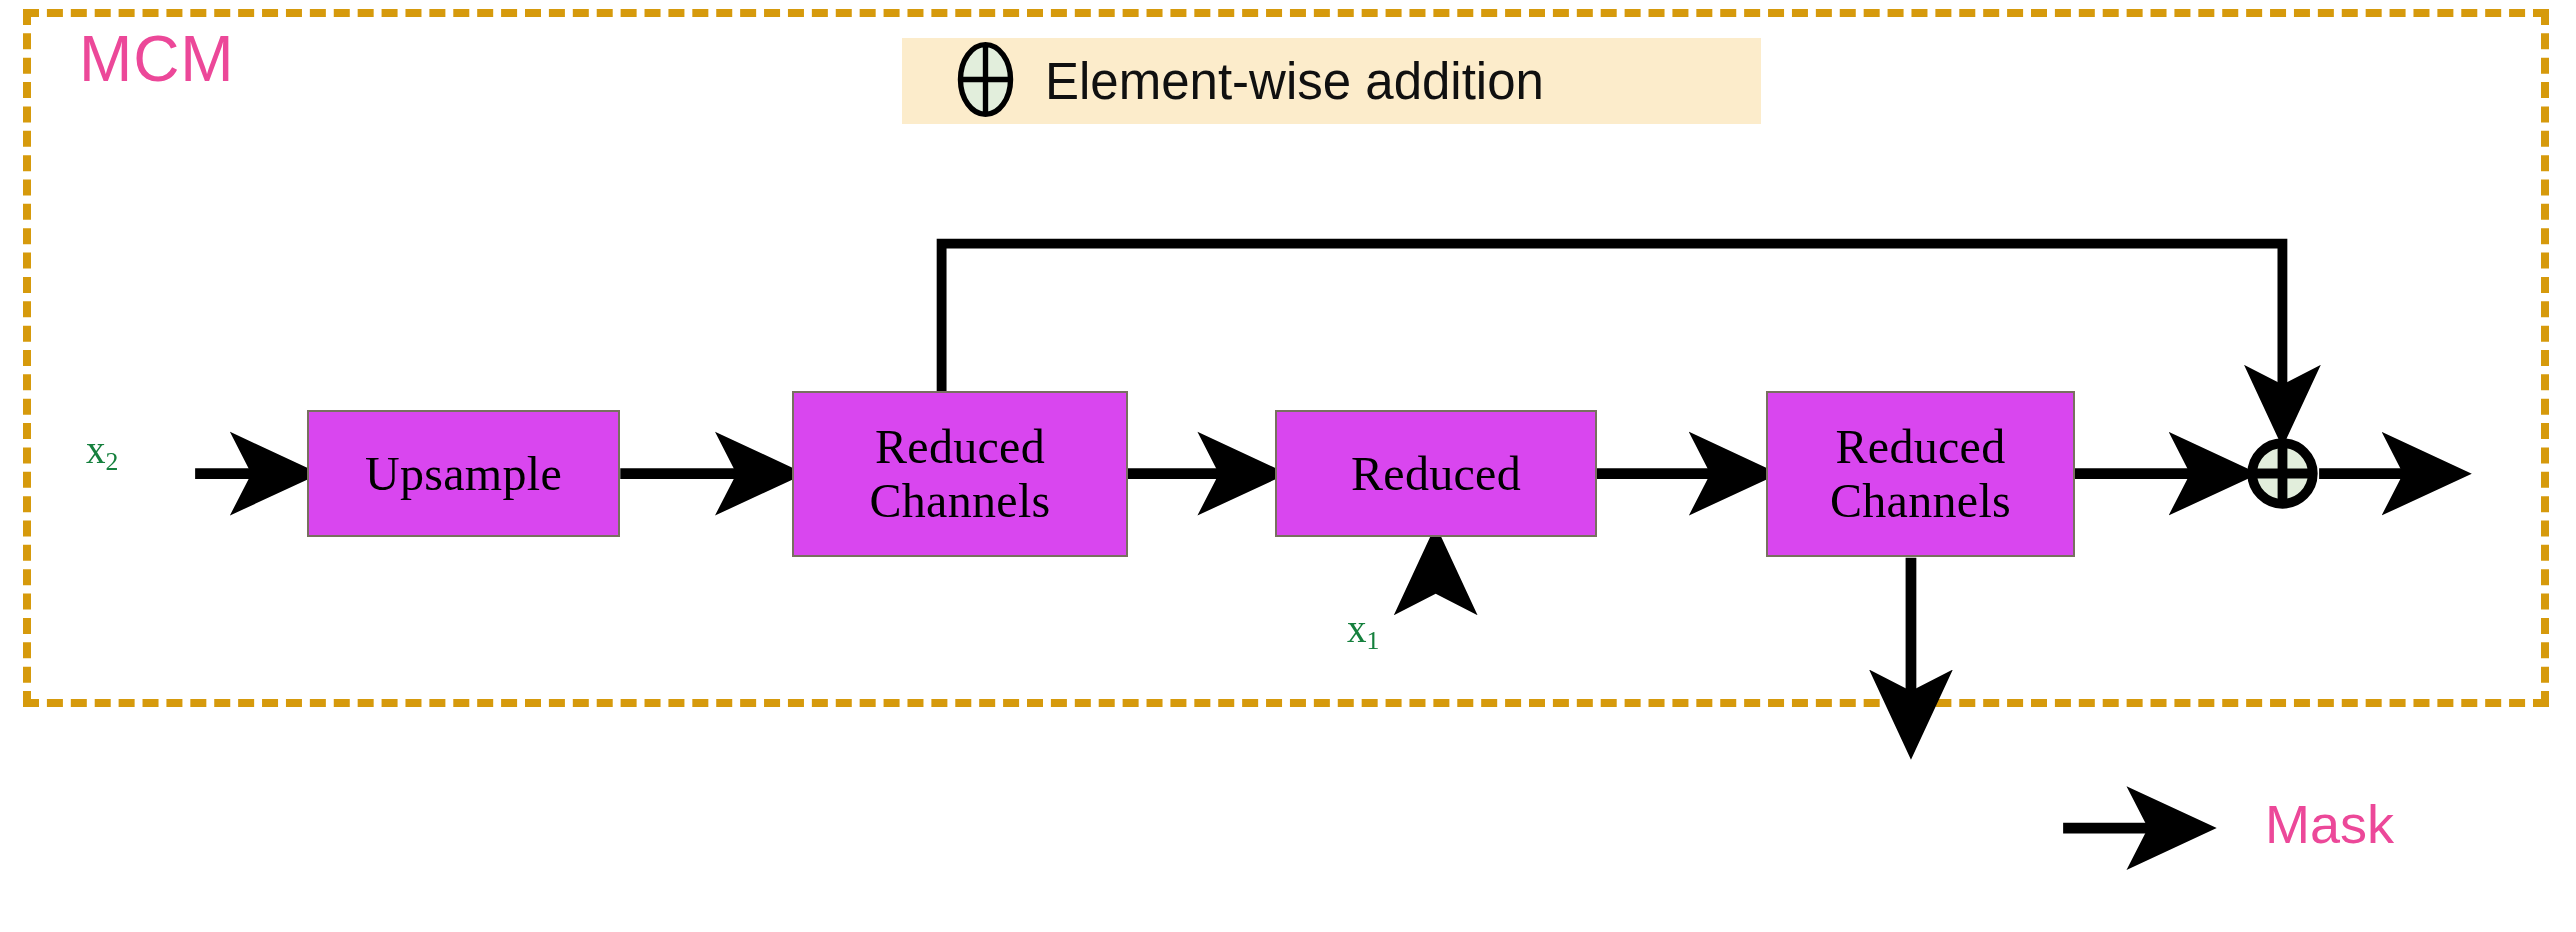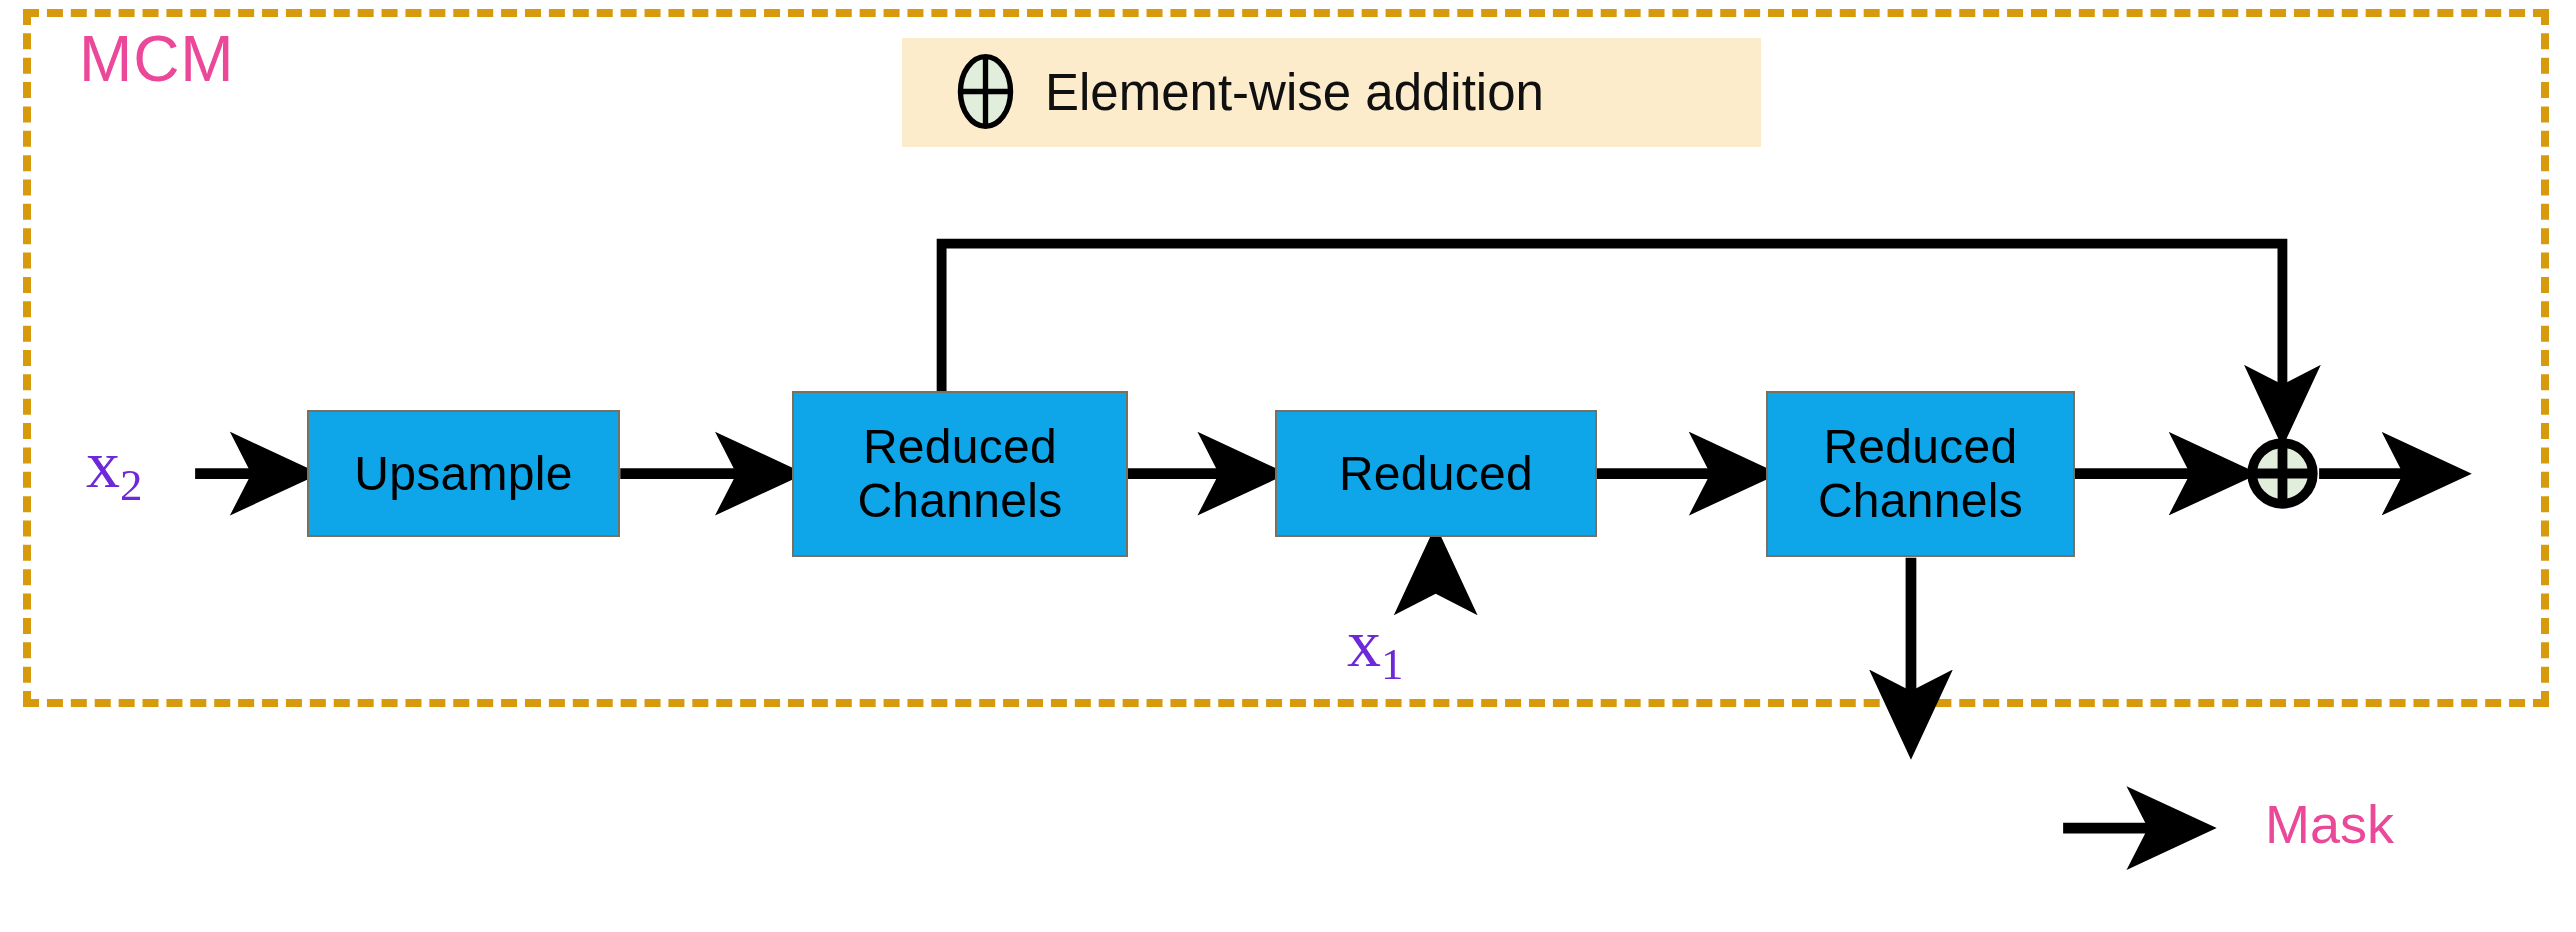--- a/index.html
+++ b/index.html
@@ -41,65 +41,66 @@
     letter-spacing: 0.9px;
     white-space: nowrap;
   }
 
   
   #legend {
     position: absolute;
     left: 902px;
     top: 38px;
     width: 859px;
-    height: 109px;
+    height: 86px;
     background: #FCECCB;
     display: flex;
     align-items: center;
     gap: 30px;
     padding-left: 54px;
     box-sizing: border-box;
   }
   #legend .legend-label {
     font-size: 51px;
     color: #101010;
     white-space: nowrap;
     line-height: 1;
   }
 
   
   .node-box {
     position: absolute;
-    background: #0ea5e9;
+    background: #d946ef;
     border: 2.7px solid #787060;
     box-sizing: border-box;
     display: flex;
     flex-direction: column;
     align-items: center;
     justify-content: center;
     color: #000000;
     font-size: 48px;
     line-height: 1.12;
     text-align: center;
     letter-spacing: 0.3px;
+    font-family: Liberation Serif, serif;
   }
   .node-box .line2 { display: block; }
 
   #box-upsample       { left: 307px;  top: 410px; width: 313px; height: 127px; }
   #box-reduced-1      { left: 792px;  top: 391px; width: 336px; height: 166px; }
   #box-concat         { left: 1275px; top: 410px; width: 322px; height: 127px; }
   #box-reduced-2      { left: 1766px; top: 391px; width: 309px; height: 166px; }
   #box-conv2d         { left: 1759px; top: 746px; width: 304px; height: 163px; }
 
   
   .var-label {
     position: absolute;
     font-family: "Liberation Serif", serif;
-    font-size: 68px;
-    color: #6d28d9;
+    font-size: 39px;
+    color: #15803d;
     line-height: 1;
     white-space: nowrap;
   }
   .var-label sub {
     font-size: 0.66em;
     vertical-align: -0.28em;
   }
   #label-x2 { left: 86px;  top: 430px; }
   #label-x1 { left: 1347px; top: 609px; }
 

